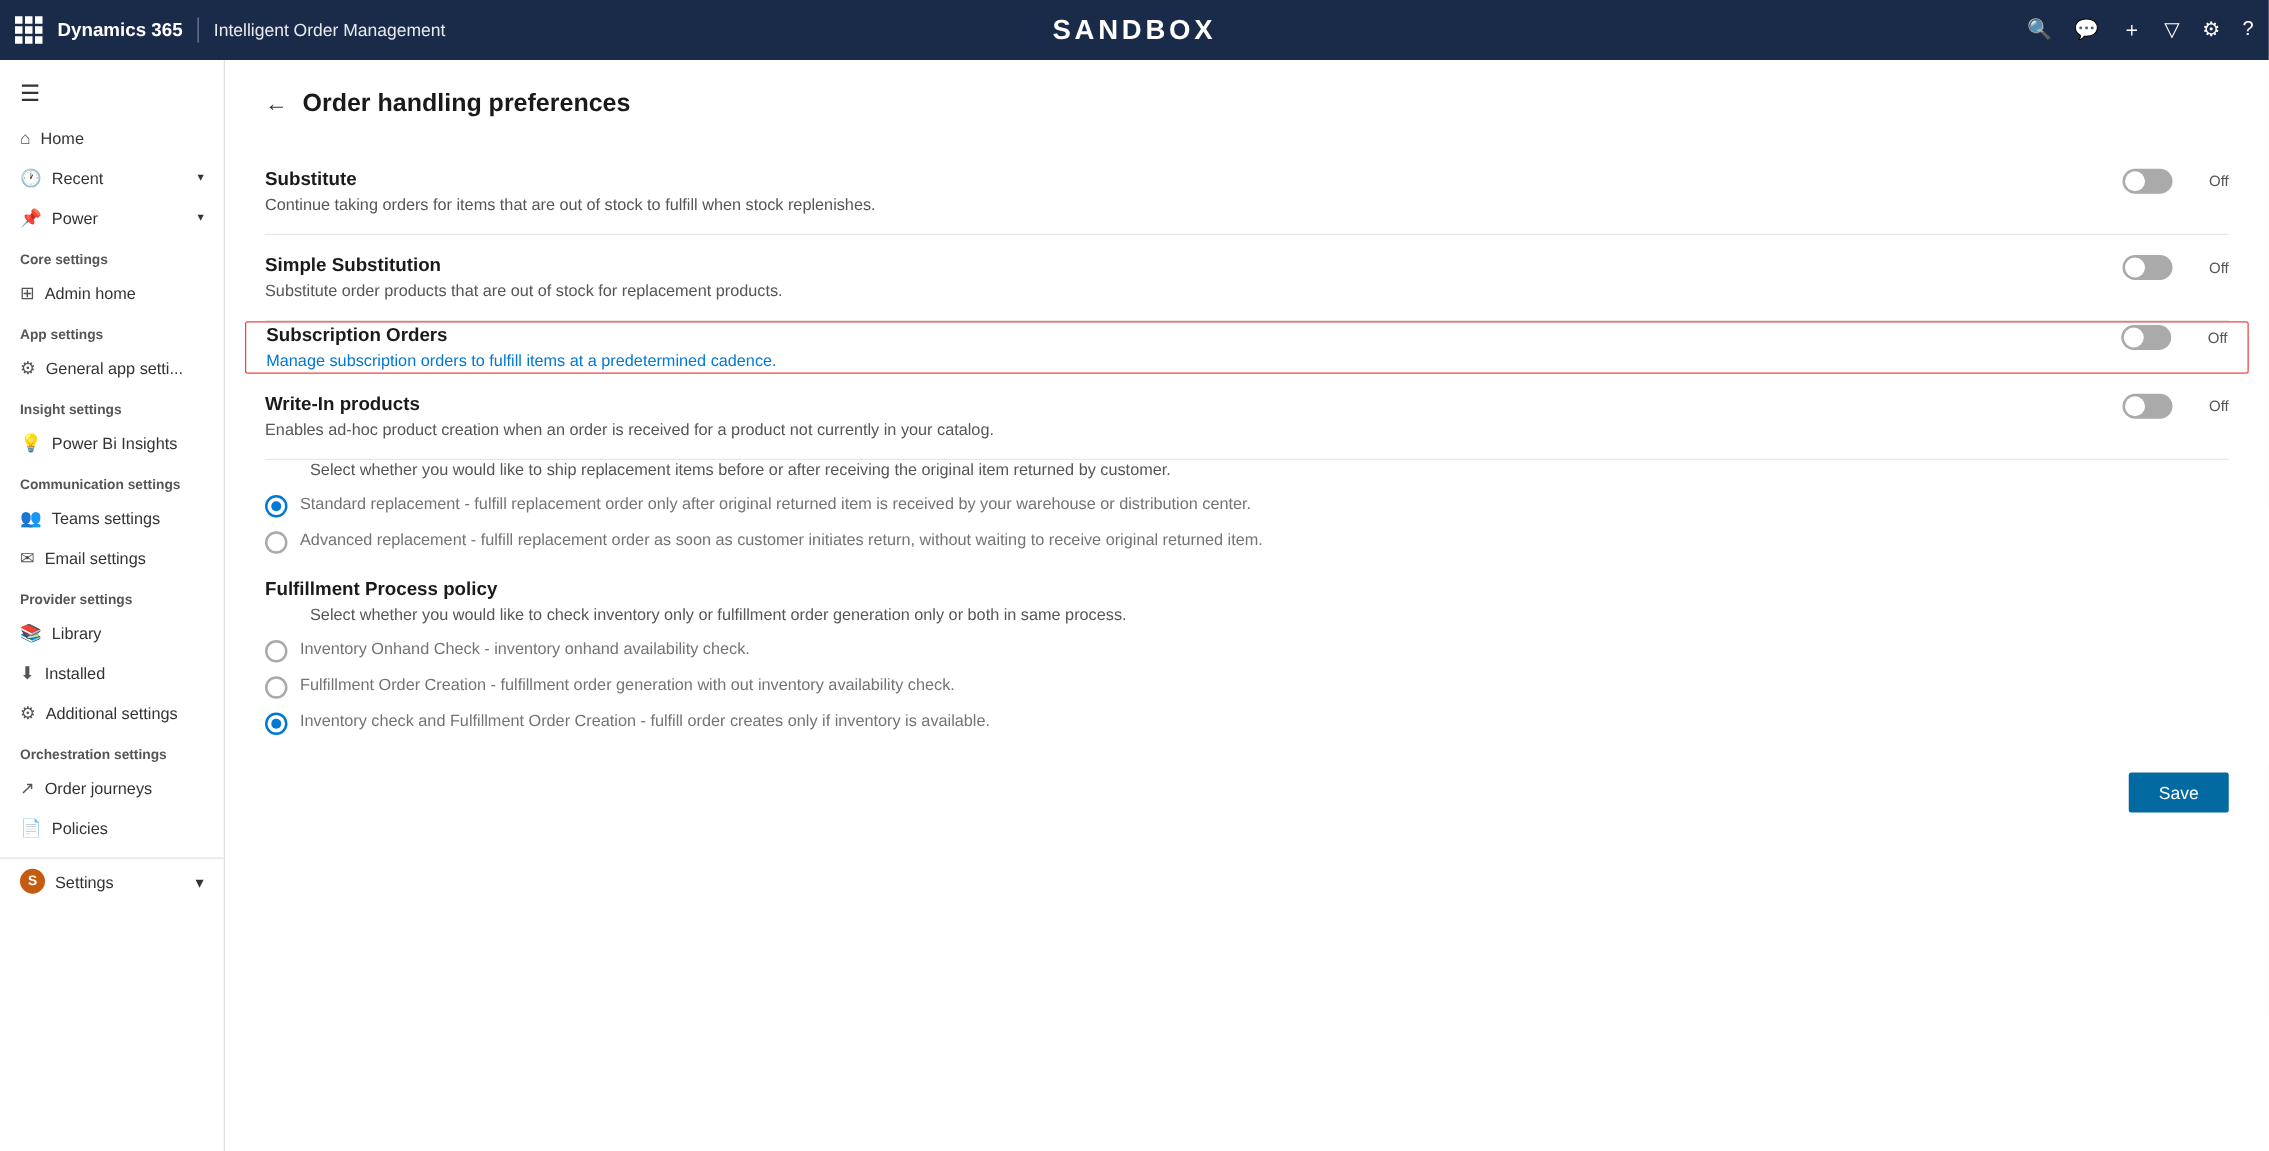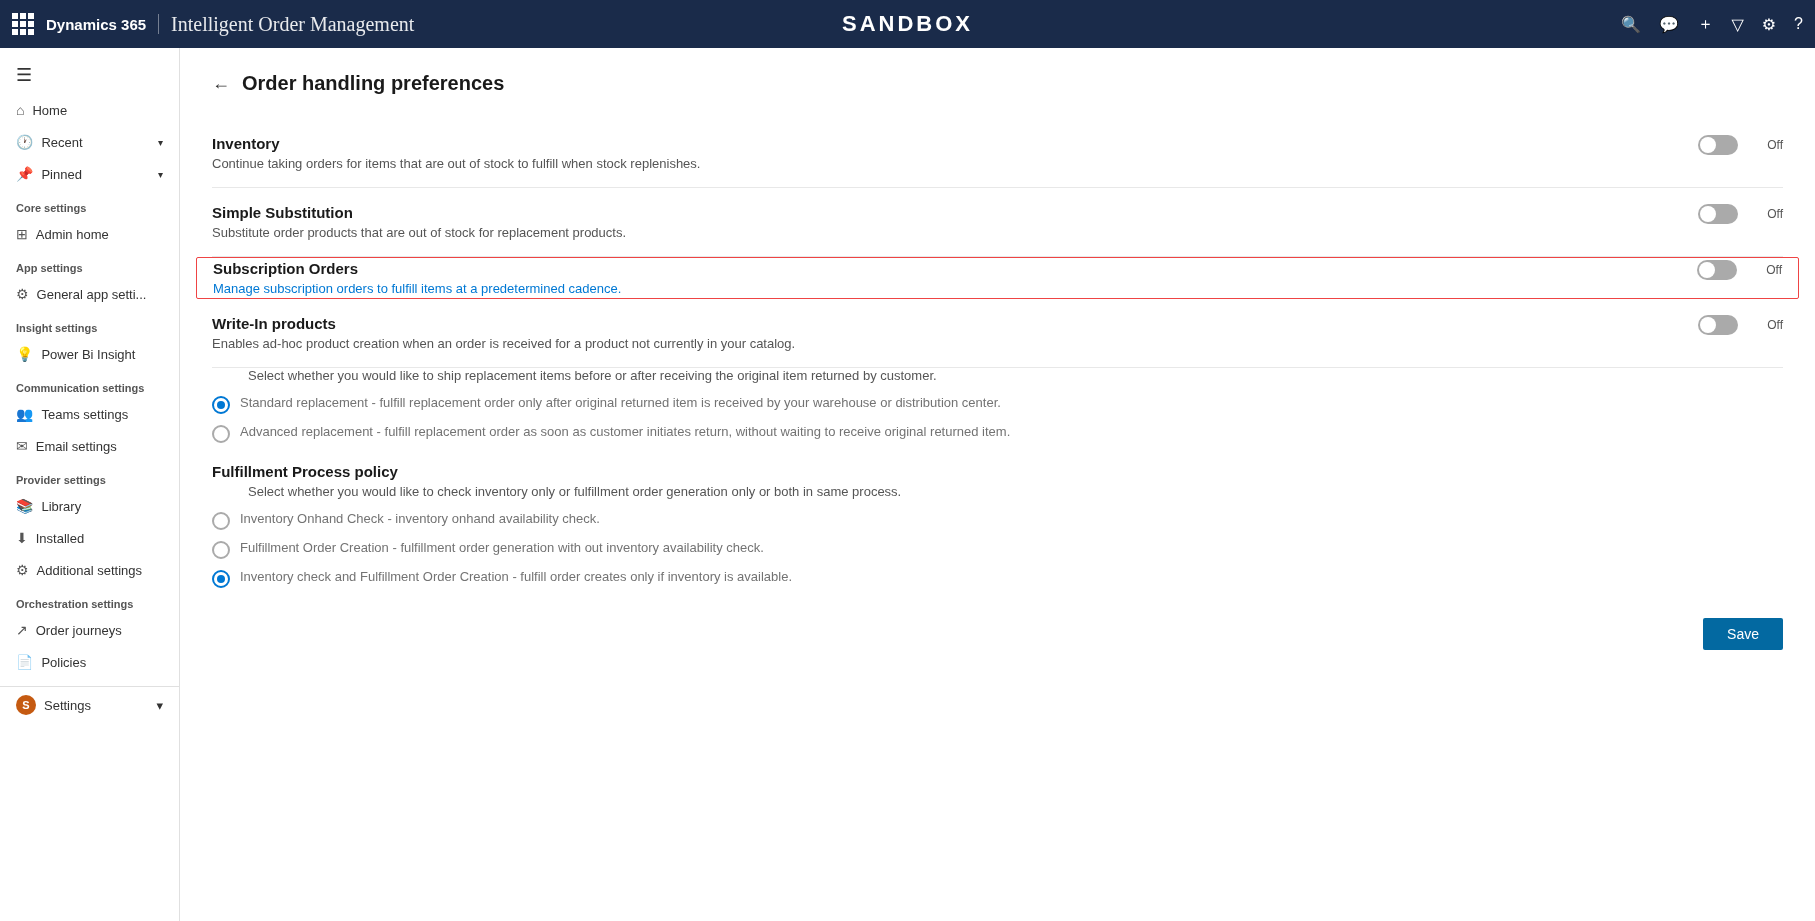--- a/index.html
+++ b/index.html
@@ -14,21 +14,21 @@
       align-items: center;
       padding: 16px 12px;
       flex-shrink: 0;
       position: relative;
     }
     .top-nav-left { display: flex; align-items: center; gap: 12px; }
     .nav-grid-icon { display: grid; grid-template-columns: repeat(3,6px); gap: 2px; cursor: pointer; }
     .nav-grid-icon span { width: 6px; height: 6px; background: white; display: block; }
     .nav-brand { font-size: 15px; font-weight: 600; color: white; }
     .nav-divider { width: 1px; height: 20px; background: rgba(255,255,255,0.4); }
-    .nav-module { font-size: 20px; color: rgba(255,255,255,0.9); font-family: Liberation Serif, serif; }
+    .nav-module { font-size: 14px; color: rgba(255,255,255,0.9); }
     .nav-title { position: absolute; left: 50%; transform: translateX(-50%); font-size: 22px; font-weight: 600; letter-spacing: 3px; color: white; }
     .nav-icons { margin-left: auto; display: flex; align-items: center; gap: 18px; }
     .nav-icon-btn { color: white; font-size: 16px; cursor: pointer; background: none; border: none; }
 
     
     .main-layout { display: flex; flex: 1; overflow: hidden; }
 
     
     .sidebar {
       width: 180px;
@@ -192,40 +192,40 @@
       <span class="icon">⌂</span>
       <span>Home</span>
     </div>
     <div class="sidebar-nav-item">
       <span class="icon">🕐</span>
       <span>Recent</span>
       <span class="chevron">▾</span>
     </div>
     <div class="sidebar-nav-item">
       <span class="icon">📌</span>
-      <span>Pinned</span>
+      <span>Power</span>
       <span class="chevron">▾</span>
     </div>
 
     <div class="sidebar-section-header">Core settings</div>
     <div class="sidebar-nav-item">
       <span class="icon">⊞</span>
       <span>Admin home</span>
     </div>
 
     <div class="sidebar-section-header">App settings</div>
     <div class="sidebar-nav-item">
       <span class="icon">⚙</span>
       <span>General app setti...</span>
     </div>
 
     <div class="sidebar-section-header">Insight settings</div>
     <div class="sidebar-nav-item">
       <span class="icon">💡</span>
-      <span>Power Bi Insight</span>
+      <span>Power Bi Insights</span>
     </div>
 
     <div class="sidebar-section-header">Communication settings</div>
     <div class="sidebar-nav-item">
       <span class="icon">👥</span>
       <span>Teams settings</span>
     </div>
     <div class="sidebar-nav-item">
       <span class="icon">✉</span>
       <span>Email settings</span>
@@ -264,21 +264,21 @@
   </div>
 
   <div class="content">
     <div class="page-header">
       <button class="back-btn">←</button>
       <h1 class="page-title">Order handling preferences</h1>
     </div>
 
     <div class="setting-row">
       <div class="setting-info">
-        <div class="setting-name">Inventory</div>
+        <div class="setting-name">Substitute</div>
         <div class="setting-desc">Continue taking orders for items that are out of stock to fulfill when stock replenishes.</div>
       </div>
       <div class="toggle-group">
         <div class="toggle off"></div>
         <span class="toggle-label">Off</span>
       </div>
     </div>
 
     <div class="setting-row">
       <div class="setting-info">

